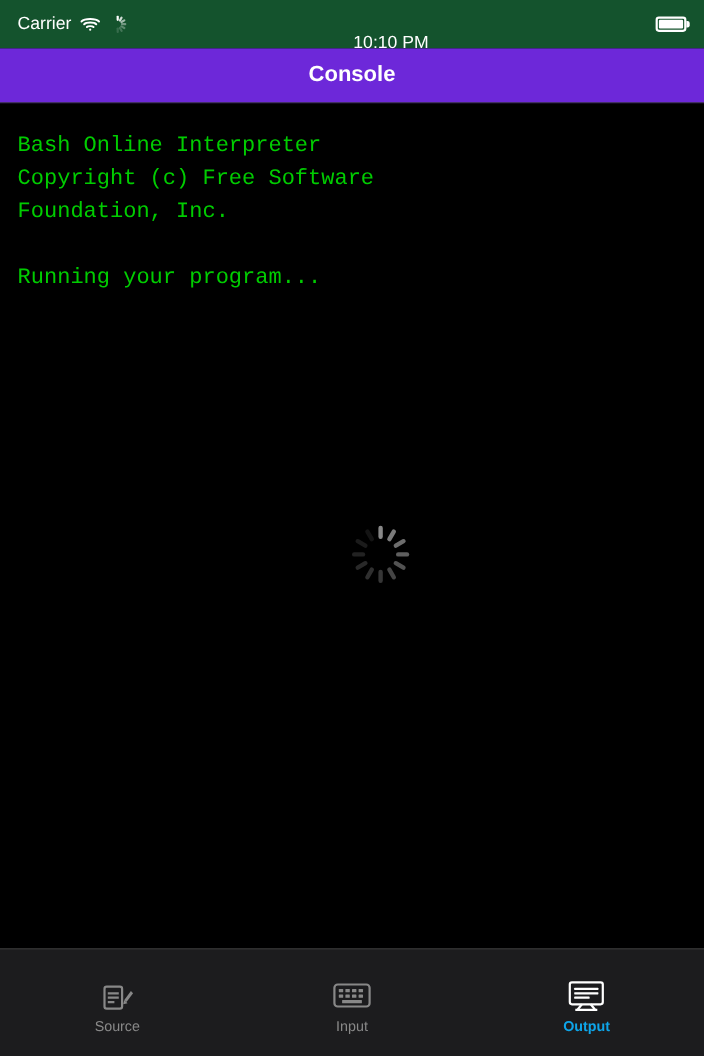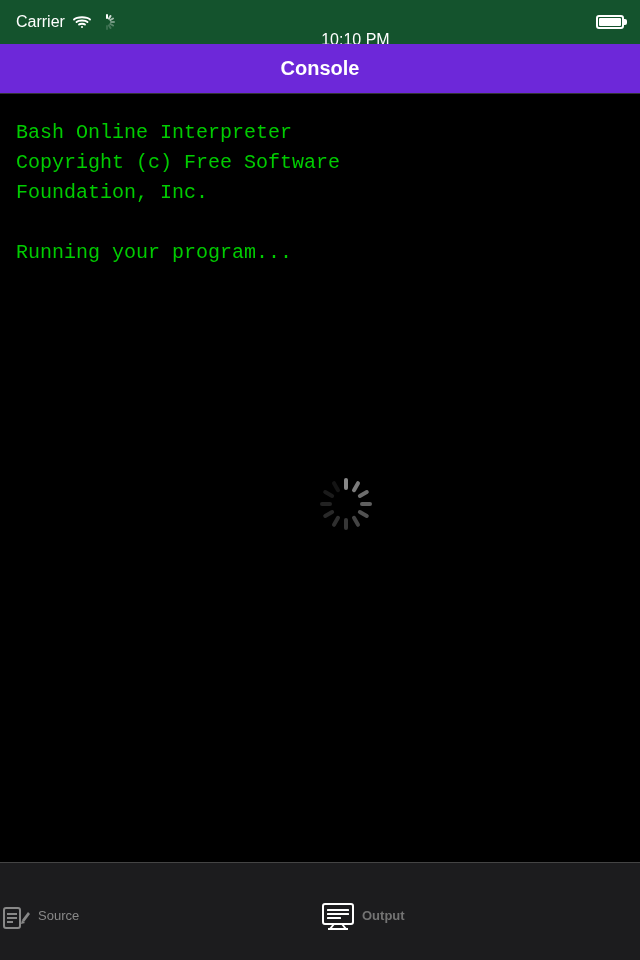--- a/index.html
+++ b/index.html
@@ -154,30 +154,31 @@
       background: #1c1c1e;
       border-top: 1px solid #444;
       display: flex;
       align-items: center;
       flex-shrink: 0;
     }
 
     .tab-item {
       flex: 1;
       display: flex;
-      flex-direction: row;
-      align-items: center;
+      flex-direction: column;
+      align-items: center;
+      justify-content: center;
       gap: 6px;
       height: 100%;
       cursor: pointer;
       padding-top: 8px;
     }
 
     .tab-item.active .tab-label {
-      color: #737373;
+      color: #0ea5e9;
       font-weight: 600;
     }
 
     .tab-label {
       font-size: 13px;
       color: #888;
     }
 
     .tab-icon {
       color: #888;
@@ -281,20 +282,38 @@
         <line x1="7" y1="12" x2="17" y2="12" stroke="#888"></line>
         <line x1="7" y1="16" x2="17" y2="16" stroke="#888"></line>
         <line x1="7" y1="20" x2="13" y2="20" stroke="#888"></line>
         <path d="M22 18 L28 10 L30 12 L24 20 Z" fill="#888" stroke="none"></path>
         <path d="M22 18 L21 22 L25 21 Z" fill="#888" stroke="none"></path>
       </svg>
     </div>
     <span class="tab-label">Source</span>
   </div>
 
+  <div class="tab-item">
+    <div class="tab-icon">
+      <svg width="36" height="28" viewBox="0 0 36 28" stroke="#888" stroke-width="2" fill="none">
+
+        <rect x="2" y="4" width="32" height="20" rx="3" stroke="#888"></rect>
+        <rect x="6" y="8" width="4" height="3" rx="0.5" fill="#888" stroke="none"></rect>
+        <rect x="12" y="8" width="4" height="3" rx="0.5" fill="#888" stroke="none"></rect>
+        <rect x="18" y="8" width="4" height="3" rx="0.5" fill="#888" stroke="none"></rect>
+        <rect x="24" y="8" width="4" height="3" rx="0.5" fill="#888" stroke="none"></rect>
+        <rect x="6" y="13" width="4" height="3" rx="0.5" fill="#888" stroke="none"></rect>
+        <rect x="12" y="13" width="4" height="3" rx="0.5" fill="#888" stroke="none"></rect>
+        <rect x="18" y="13" width="4" height="3" rx="0.5" fill="#888" stroke="none"></rect>
+        <rect x="24" y="13" width="4" height="3" rx="0.5" fill="#888" stroke="none"></rect>
+        <rect x="9" y="18" width="18" height="3" rx="0.5" fill="#888" stroke="none"></rect>
+      </svg>
+    </div>
+    <span class="tab-label">Input</span>
+  </div>
 
   <div class="tab-item active">
     <div class="tab-icon">
       <svg width="36" height="28" viewBox="0 0 36 28" stroke="#fff" stroke-width="2" fill="none">
 
         <rect x="3" y="2" width="30" height="20" rx="2" stroke="#fff"></rect>
         <line x1="14" y1="22" x2="10" y2="27" stroke="#fff"></line>
         <line x1="22" y1="22" x2="26" y2="27" stroke="#fff"></line>
         <line x1="8" y1="27" x2="28" y2="27" stroke="#fff"></line>
 

